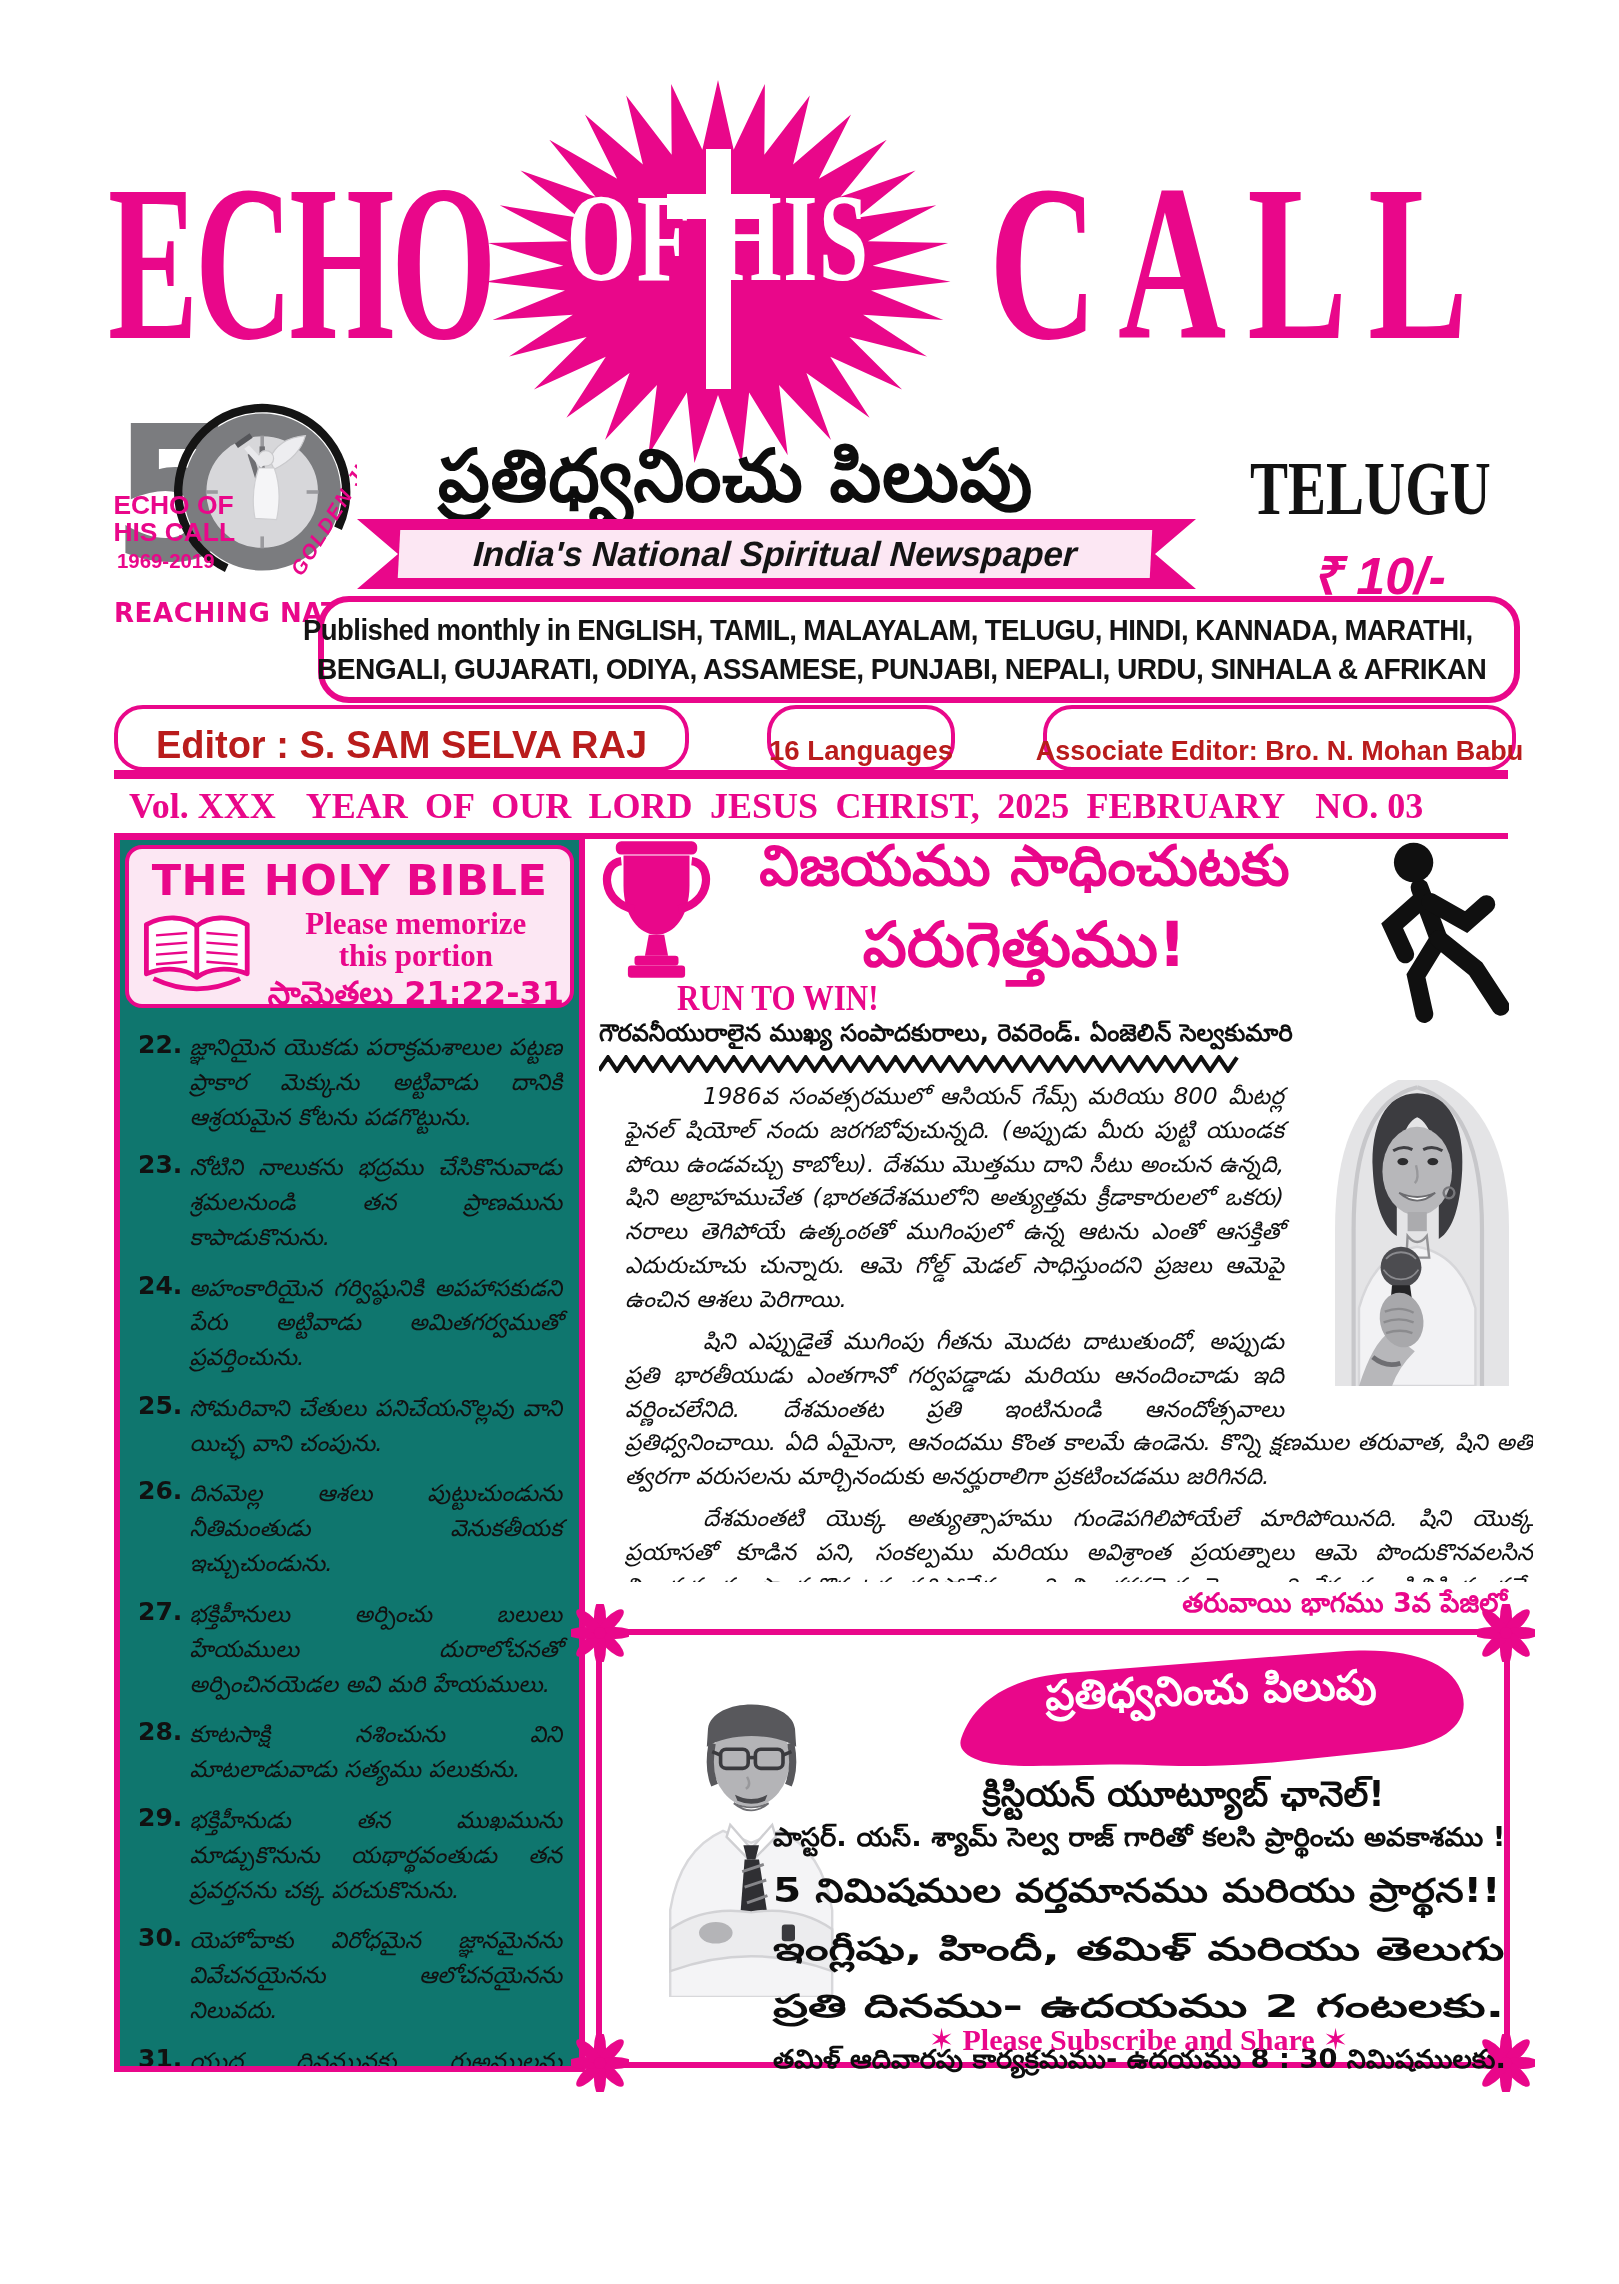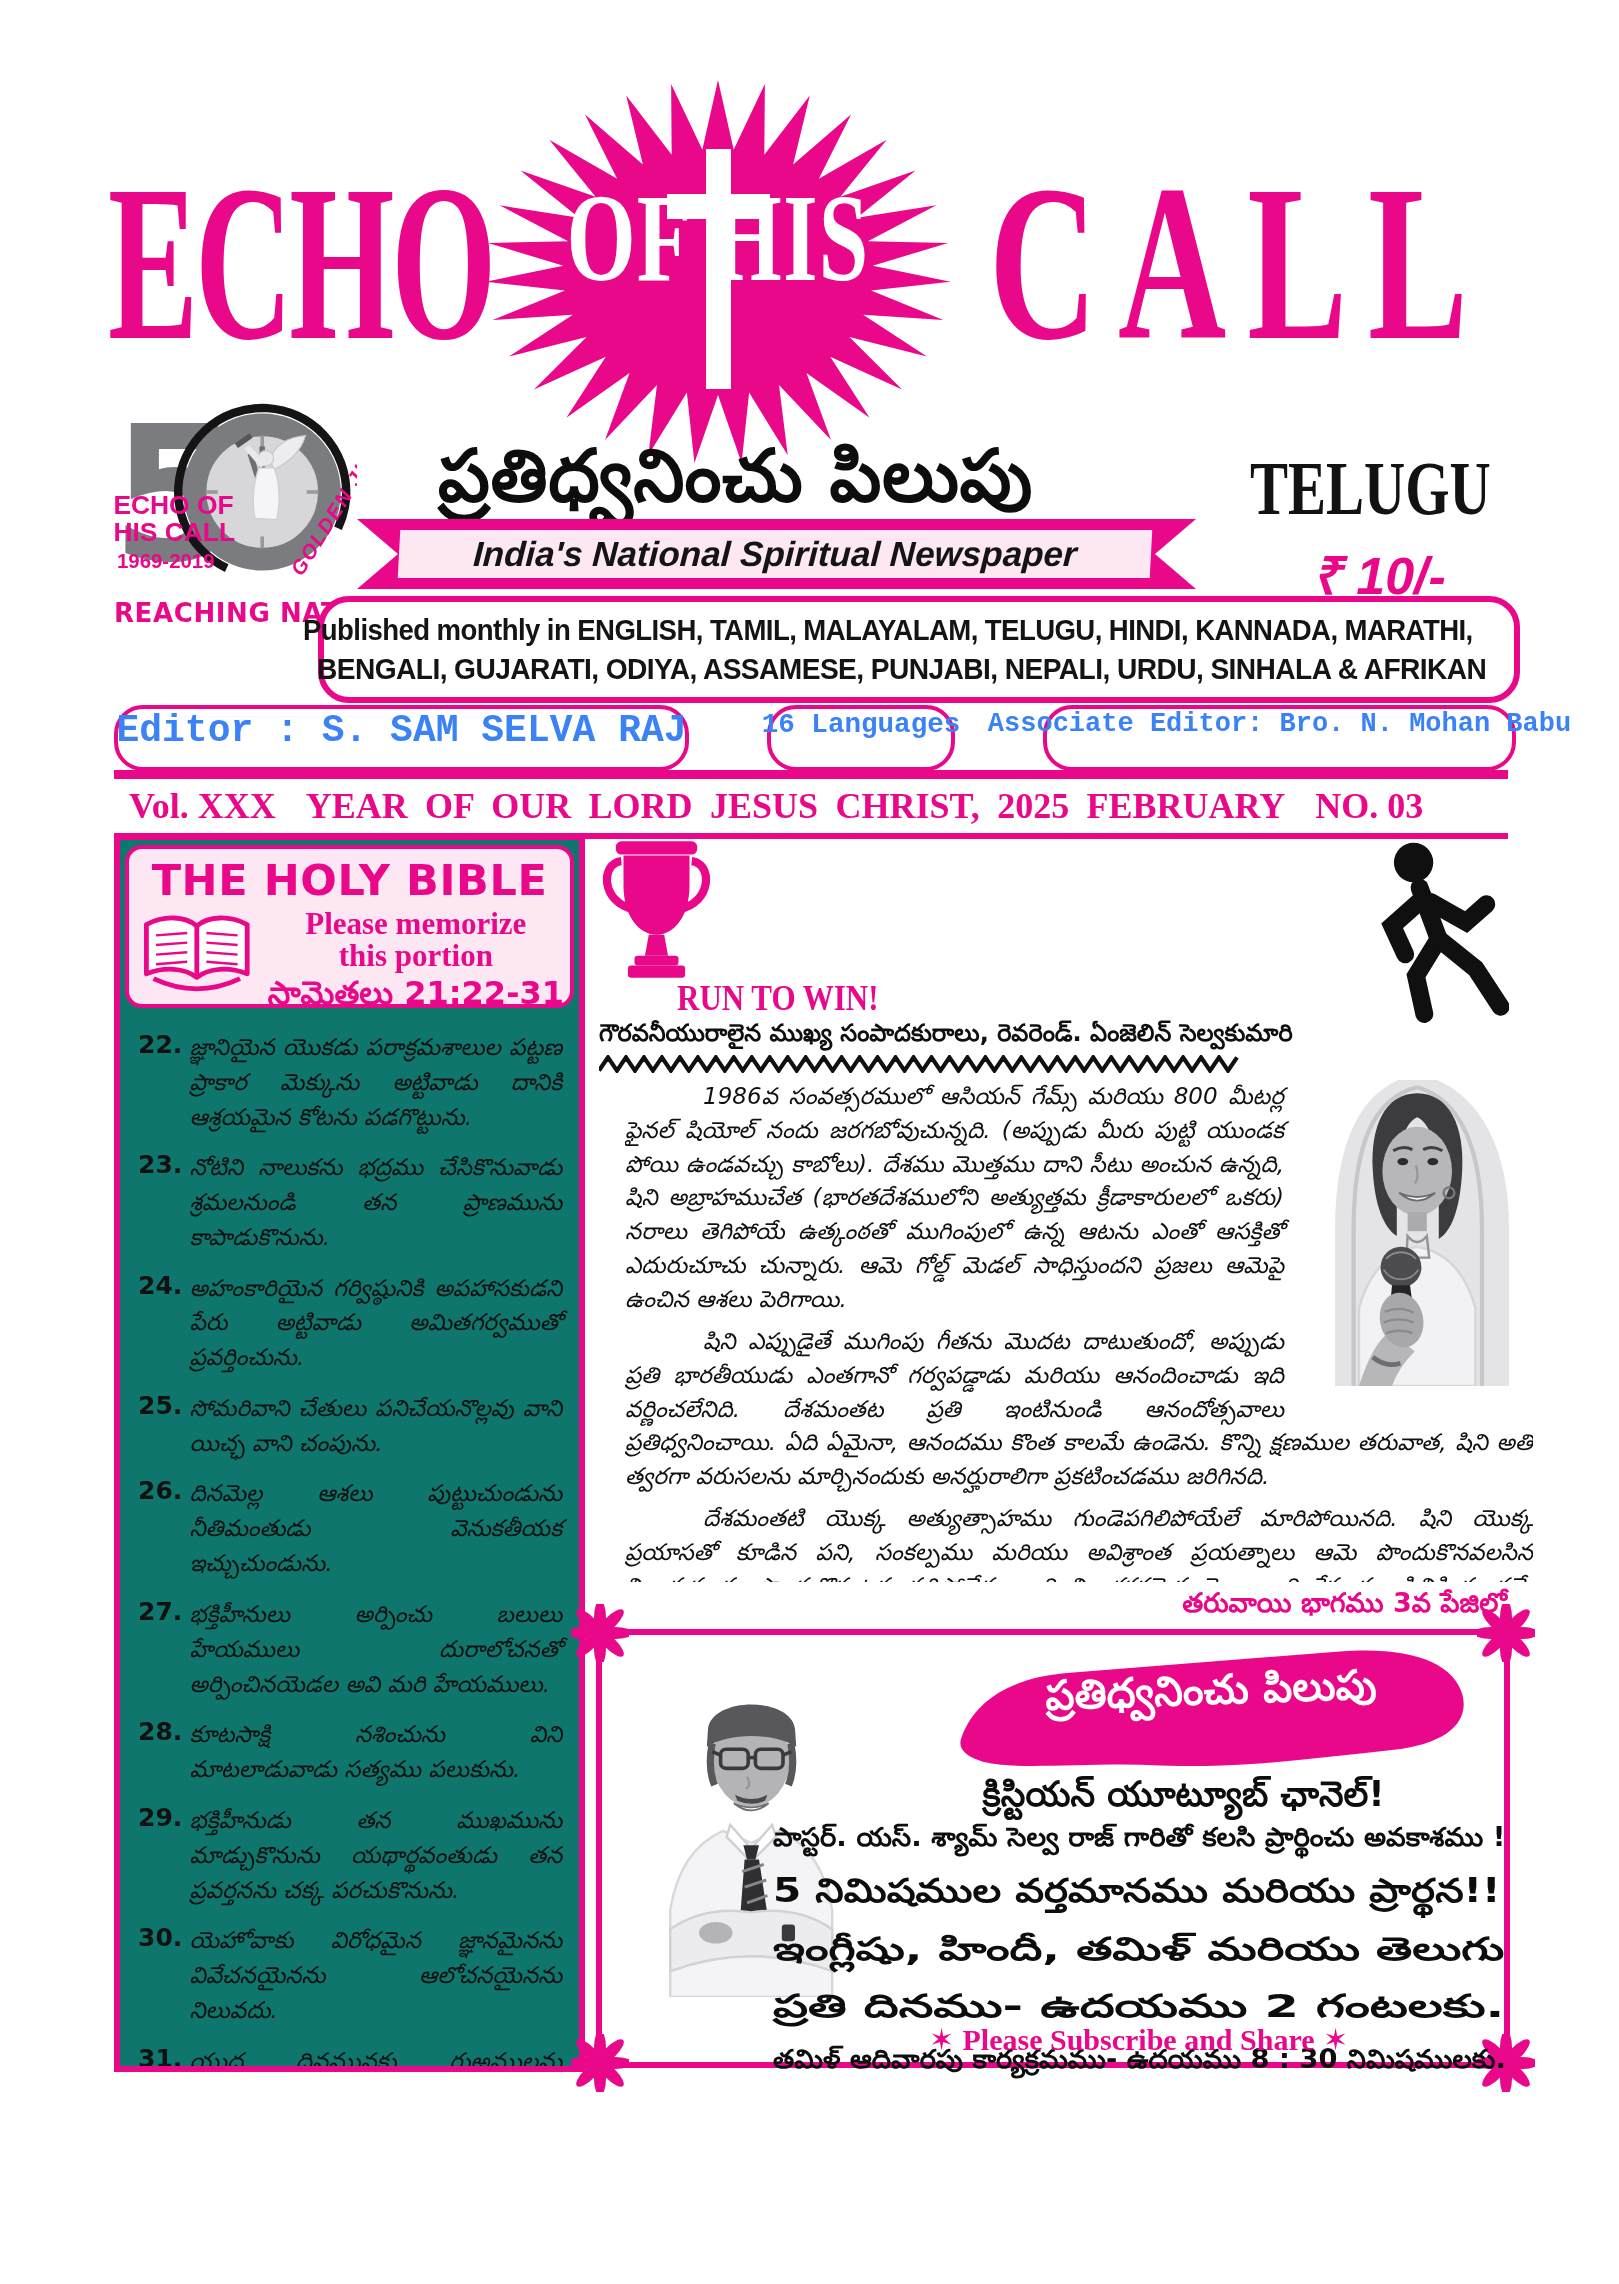--- a/index.html
+++ b/index.html
@@ -41,22 +41,22 @@
 
   
   #published{left:318px;top:596px;width:1190px;height:95px;border:6px solid #E9078A;
              border-radius:31px;display:flex;flex-direction:column;align-items:center;
              justify-content:center;background:#fff;}
   .pub-line{font-family:"Liberation Sans",sans-serif;font-weight:700;font-size:29px;
             letter-spacing:-0.6px;color:#141414;white-space:nowrap;display:inline-block;line-height:1.32;}
 
   
   .pill{position:absolute;top:705px;height:58px;border:4.8px solid #E9078A;border-radius:29px;
-        display:flex;align-items:flex-start;justify-content:center;color:#3b82f6;background:#fff;
-        font-family:Liberation Mono, monospace;font-weight:700;}
+        display:flex;align-items:flex-end;justify-content:center;color:#b91c1c;background:#fff;
+        font-family:Liberation Sans, sans-serif;font-weight:700;}
   #pill-editor{left:114px;width:567px;font-size:38px;}
   #pill-lang{left:767px;width:180px;font-size:27.6px;}
   #pill-assoc{left:1043px;width:465px;font-size:27px;}
   .pill span{white-space:nowrap;display:inline-block;}
 
   
   #volbar{left:114px;top:770px;width:1394px;border-top:9.6px solid #E9078A;
           border-bottom:6px solid #E9078A;padding:6px 0;display:flex;align-items:center;
           justify-content:flex-start;color:#E9078A;font-family:"Liberation Serif",serif;
           font-weight:700;font-size:36px;box-sizing:border-box;}
@@ -292,20 +292,24 @@
       <rect x="26" y="6" width="148" height="24" rx="10"></rect>
       <path d="M40,32 h120 v54 c0,56 -28,90 -60,90 c-32,0 -60,-34 -60,-90 z"></path>
       <path d="M36,42 c-38,4 -38,76 24,88" fill="none" stroke="#E9078A" stroke-width="15"></path>
       <path d="M164,42 c38,4 38,76 -24,88" fill="none" stroke="#E9078A" stroke-width="15"></path>
       <path d="M86,176 h28 l7,38 h-42 z"></path>
       <rect x="60" y="214" width="80" height="18" rx="6"></rect>
       <rect x="48" y="232" width="104" height="22" rx="6"></rect>
     </g>
   </svg>
   <div class="abs" id="runtowin">RUN TO WIN!</div>
+  <div class="abs" id="headgroup">
+    <span class="fit" id="headline1">విజయము సాధించుటకు</span><br>
+    <span class="fit" id="headline2">పరుగెత్తుము!</span>
+  </div>
   <svg class="abs" id="runner" viewBox="0 0 270 312">
     <g stroke="#101010" stroke-width="30" stroke-linecap="round" fill="none">
       <line x1="120" y1="84" x2="152" y2="170"></line>
       <polyline points="126,102 74,148 96,196"></polyline>
       <polyline points="138,108 198,142 232,112"></polyline>
       <polyline points="152,170 114,232 128,296"></polyline>
       <polyline points="152,170 214,220 256,284"></polyline>
     </g>
     <circle cx="110" cy="42" r="33" fill="#101010"></circle>
   </svg>

